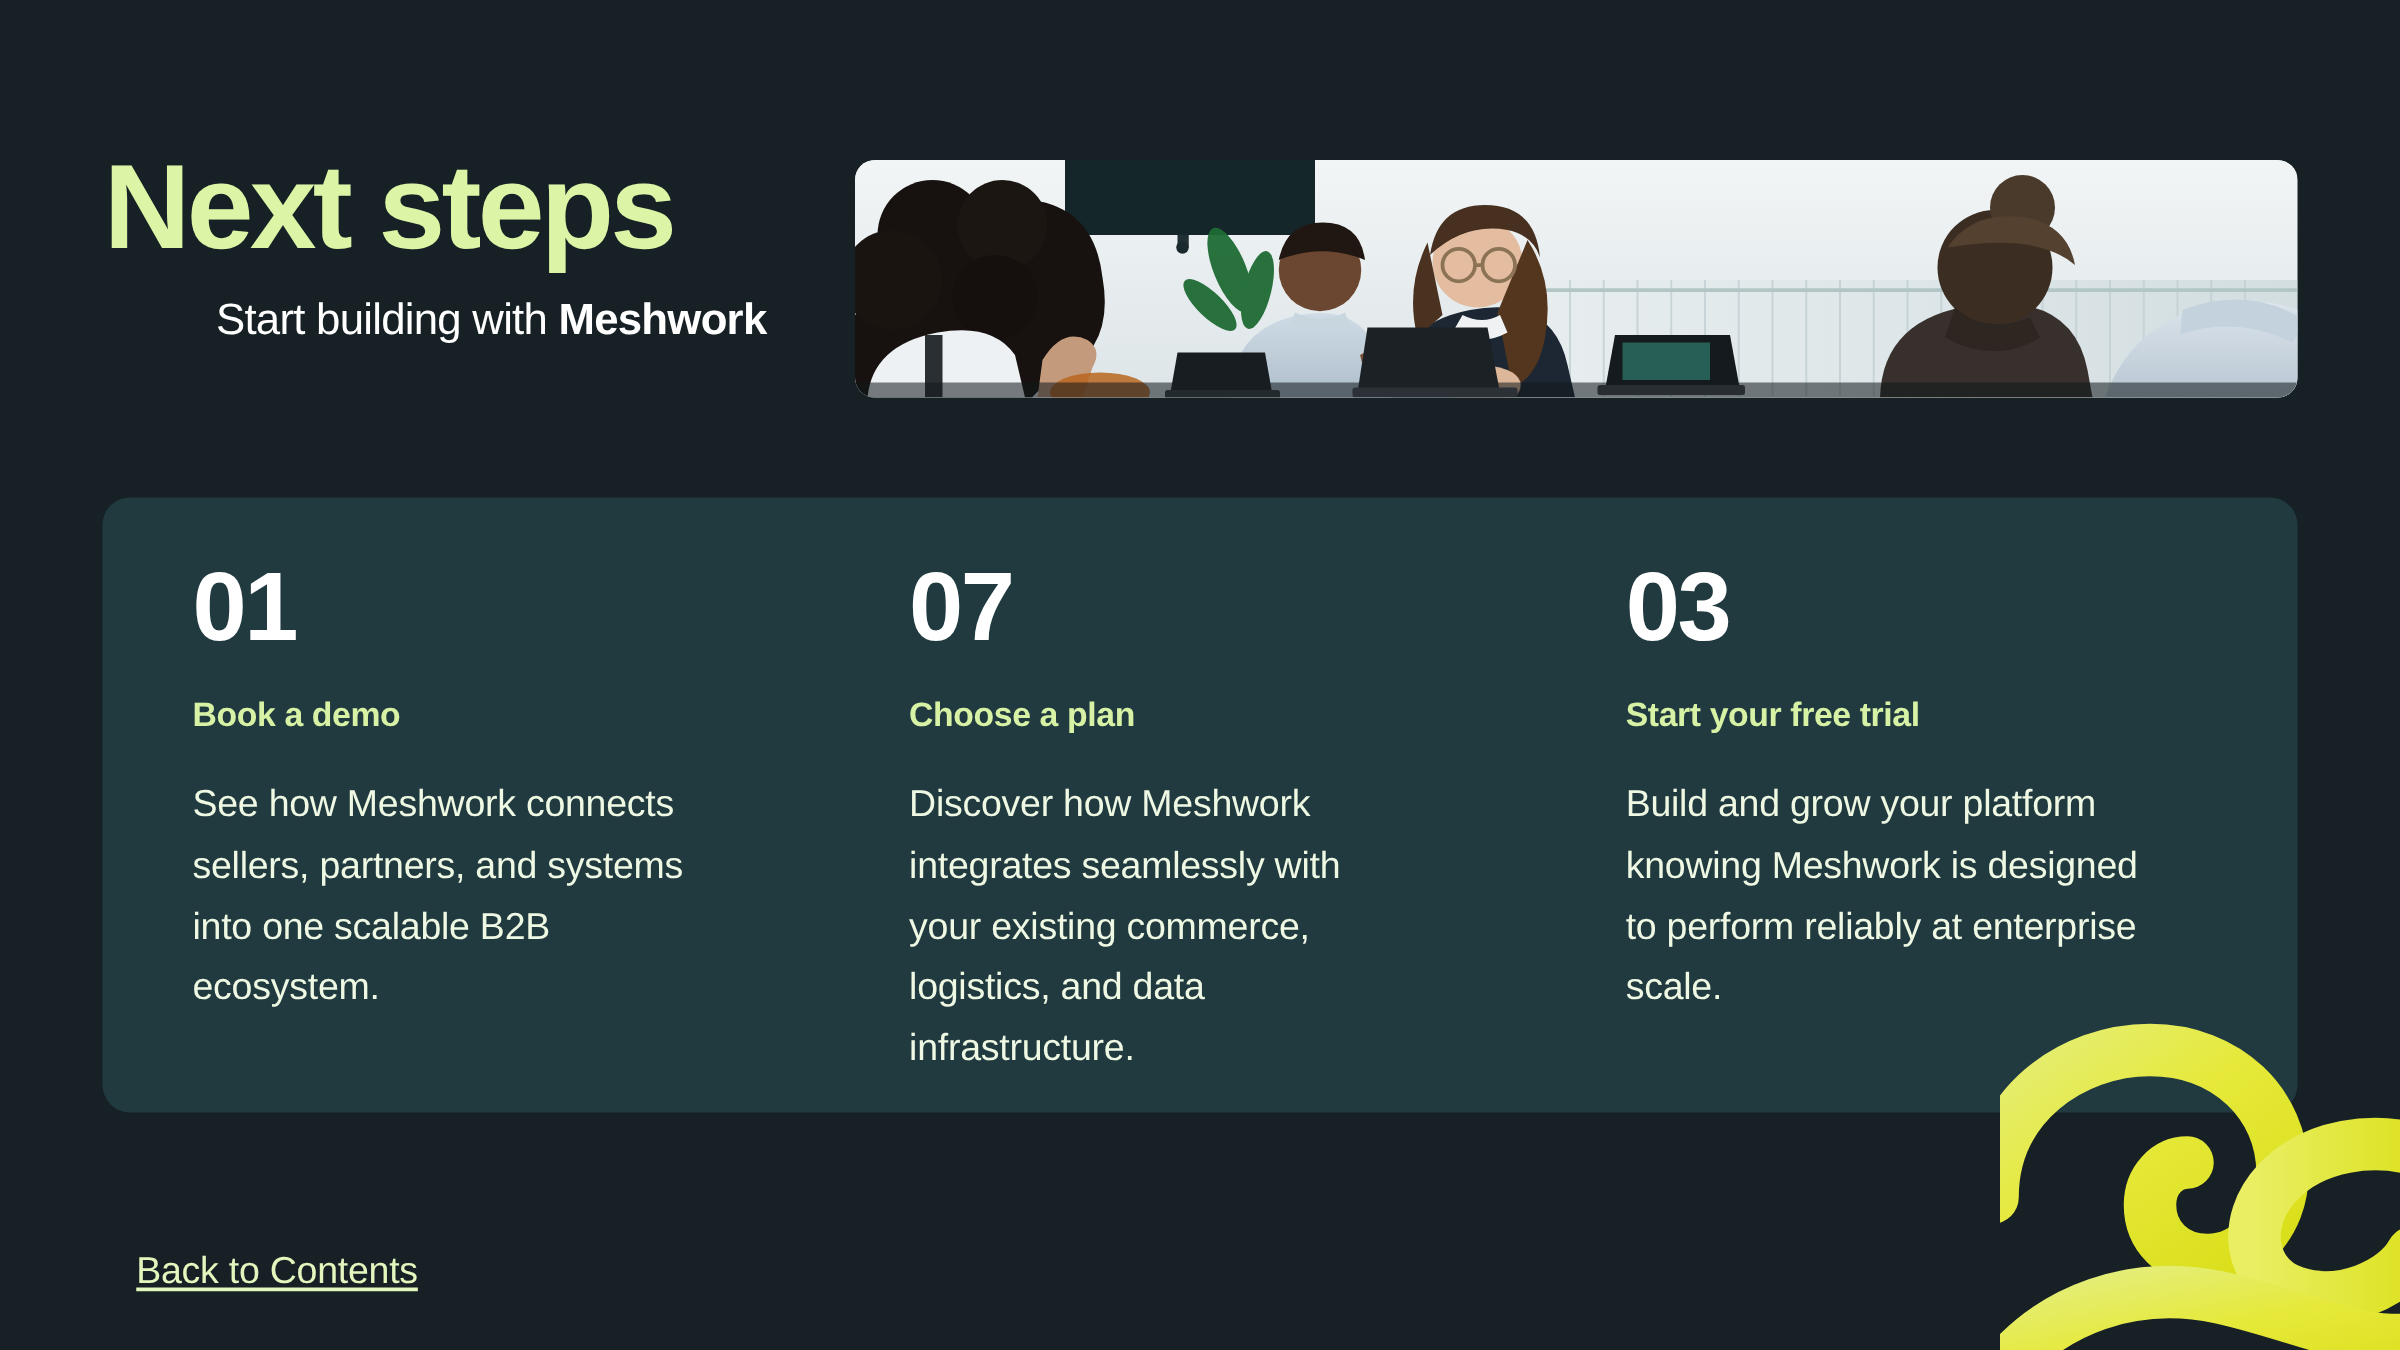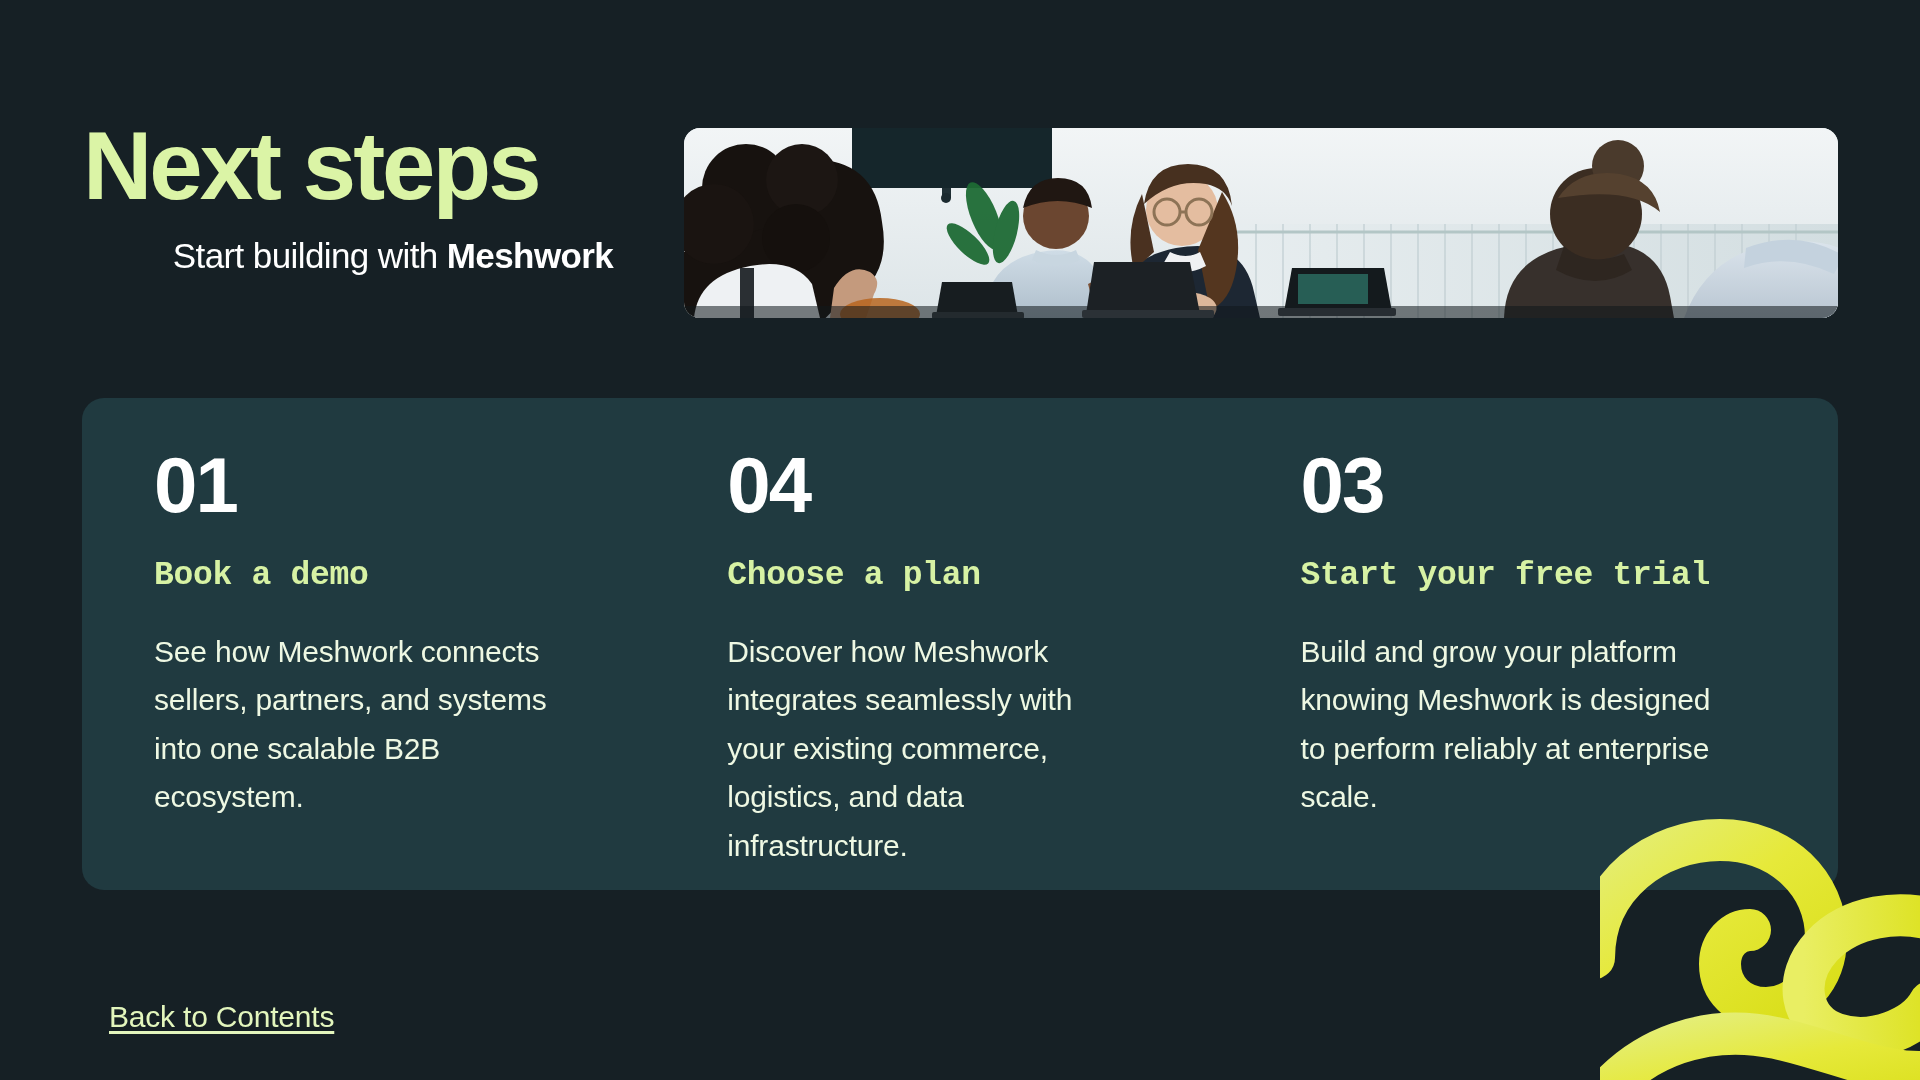--- a/index.html
+++ b/index.html
@@ -82,26 +82,25 @@
 
   .step-number {
     font-size:78px;
     line-height:0.95;
     font-weight:700;
     letter-spacing:-2px;
     color:#FFFFFF;
   }
   .step-heading {
     margin-top:34px;
-    font-size:33px;
+    font-size:27px;
     line-height:1.2;
     font-weight:700;
     letter-spacing:-0.3px;
     color:#D7F2A4;
-    font-family:Liberation Mono, monospace;
   }
   .step-body {
     margin-top:32px;
     font-size:30px;
     line-height:1.62;
     font-weight:400;
     letter-spacing:-0.2px;
     color:#EEF8E3;
   }
 
@@ -256,21 +255,21 @@
   <div class="steps-panel">
     <div class="steps-grid">
 
       <div class="step">
         <div class="step-number">01</div>
         <div class="step-heading">Book a demo</div>
         <div class="step-body">See how Meshwork connects sellers, partners, and systems into one scalable B2B ecosystem.</div>
       </div>
 
       <div class="step">
-        <div class="step-number">04</div>
+        <div class="step-number">07</div>
         <div class="step-heading">Choose a plan</div>
         <div class="step-body">Discover how Meshwork integrates seamlessly with your existing commerce, logistics, and data infrastructure.</div>
       </div>
 
       <div class="step">
         <div class="step-number">03</div>
         <div class="step-heading">Start your free trial</div>
         <div class="step-body">Build and grow your platform knowing Meshwork is designed to perform reliably at enterprise scale.</div>
       </div>
 

